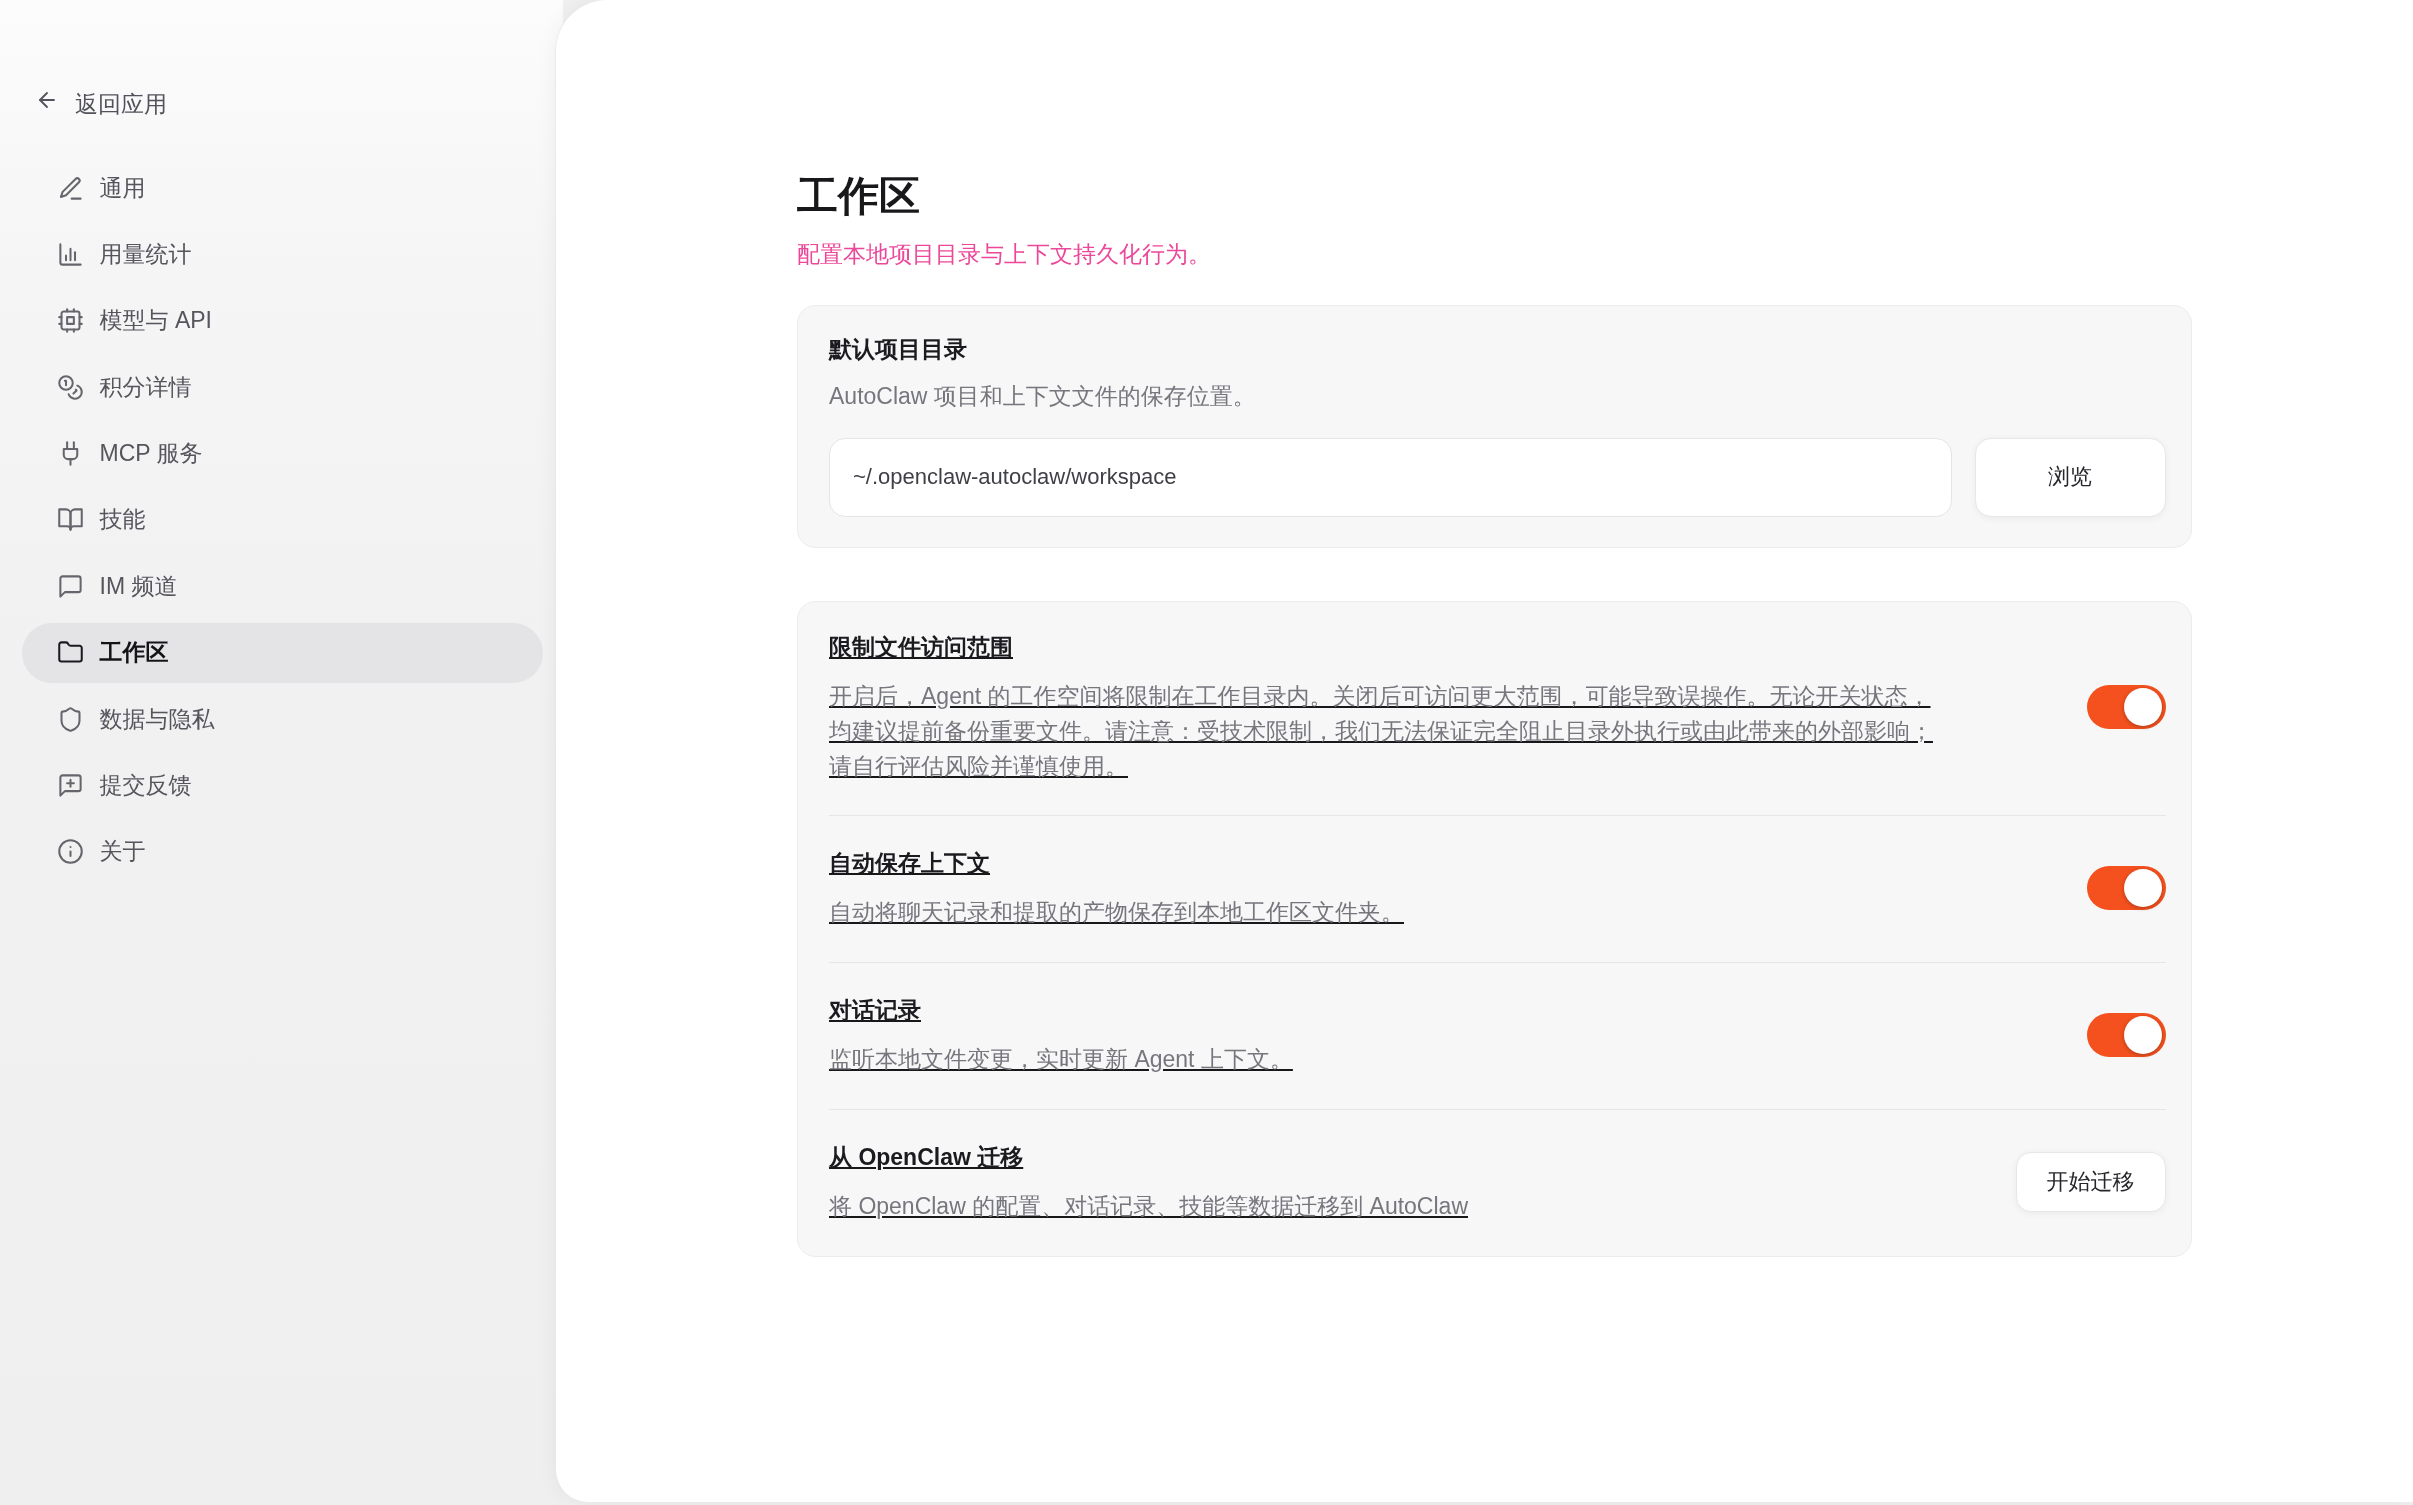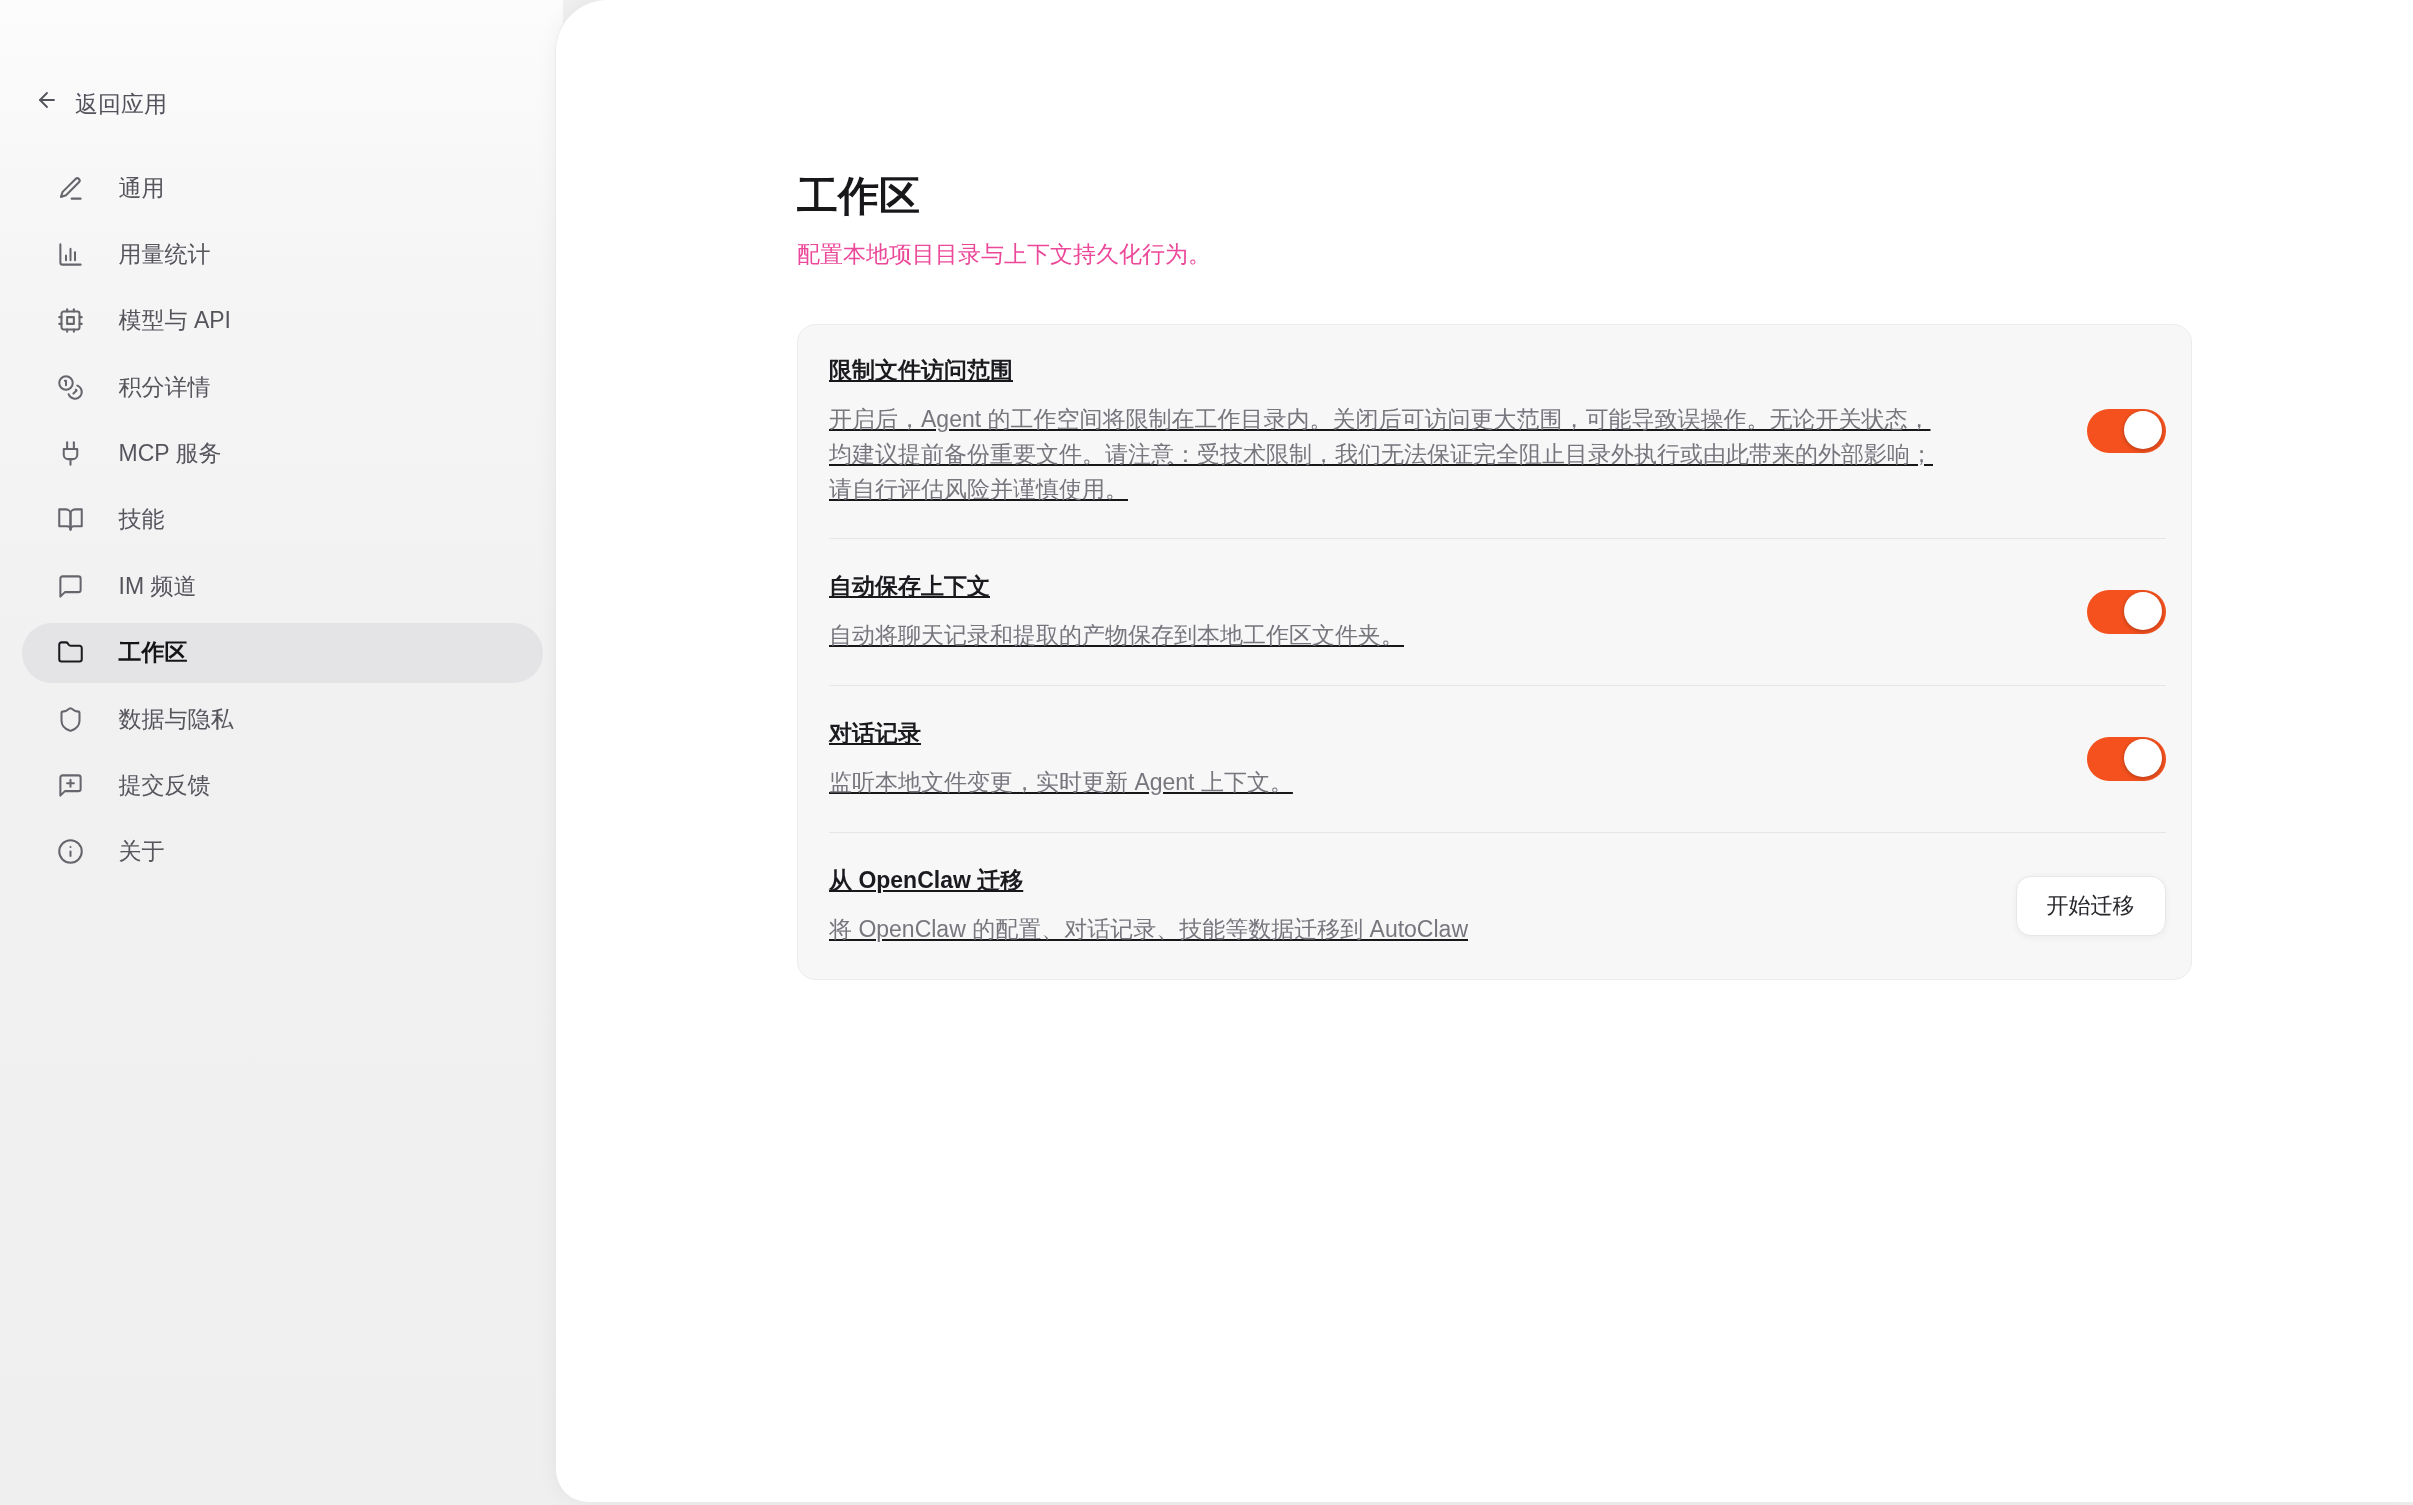--- a/index.html
+++ b/index.html
@@ -21,21 +21,21 @@
   }
   .back-row{
     display:flex;align-items:flex-start;gap:16px;
     margin:88px 0 0 35px;
     font-size:23px;line-height:32px;font-weight:500;color:#52525b;
     cursor:default;width:max-content;
   }
   .back-row svg{flex:none;}
   .nav{margin:38px 0 0 21.5px;width:521px;}
   .nav-item{
-    display:flex;align-items:center;gap:35px;
+    display:flex;align-items:center;gap:16px;
     height:60px;margin-bottom:6.4px;
     padding-left:35px;border-radius:30px;
     font-size:23px;font-weight:500;color:#55555c;
   }
   .nav-item .ico{flex:none;display:flex;color:#65656c;}
   .nav-item.selected{
     background:#e4e4e7;color:#141417;font-weight:600;
   }
   .nav-item.selected .ico{color:#1b1b1f;}
 
@@ -254,20 +254,28 @@
 
   </div>
 </div>
 
 <div class="panel">
   <div class="content">
 
     <div class="page-title">工作区</div>
     <div class="page-subtitle">配置本地项目目录与上下文持久化行为。</div>
 
+    <div class="card card-dir">
+      <div class="card-title">默认项目目录</div>
+      <div class="card-desc">AutoClaw 项目和上下文文件的保存位置。</div>
+      <div class="dir-row">
+        <input class="dir-input" type="text" value="~/.openclaw-autoclaw/workspace" style="">
+        <button class="btn btn-browse">浏览</button>
+      </div>
+    </div>
 
     <div class="card card-settings">
 
       <div class="setting-row first">
         <div class="row-text">
           <div class="row-title">限制文件访问范围</div>
           <div class="row-desc">开启后，Agent 的工作空间将限制在工作目录内。关闭后可访问更大范围，可能导致误操作。无论开关状态，均建议提前备份重要文件。请注意：受技术限制，我们无法保证完全阻止目录外执行或由此带来的外部影响；请自行评估风险并谨慎使用。</div>
         </div>
         <div class="toggle" role="switch" aria-checked="true">
           <div class="knob"></div>

